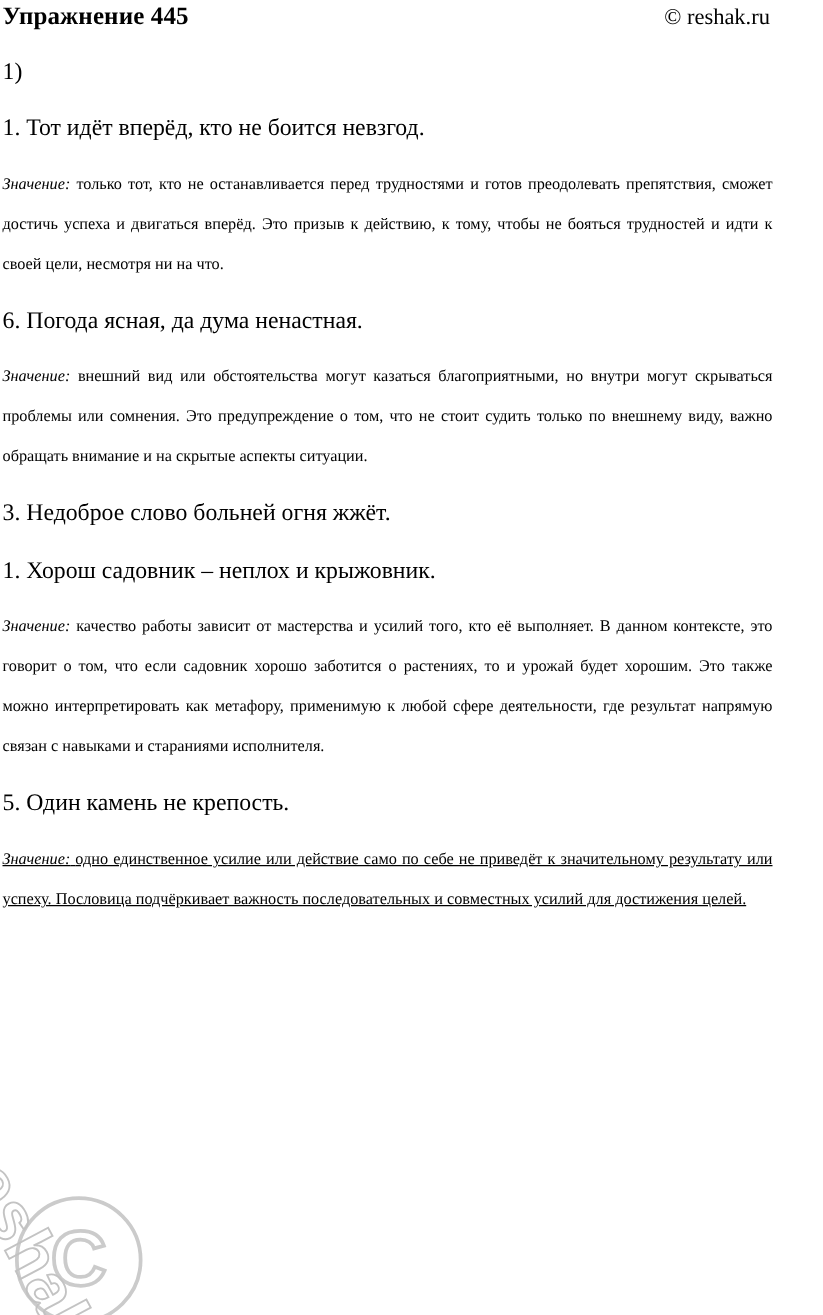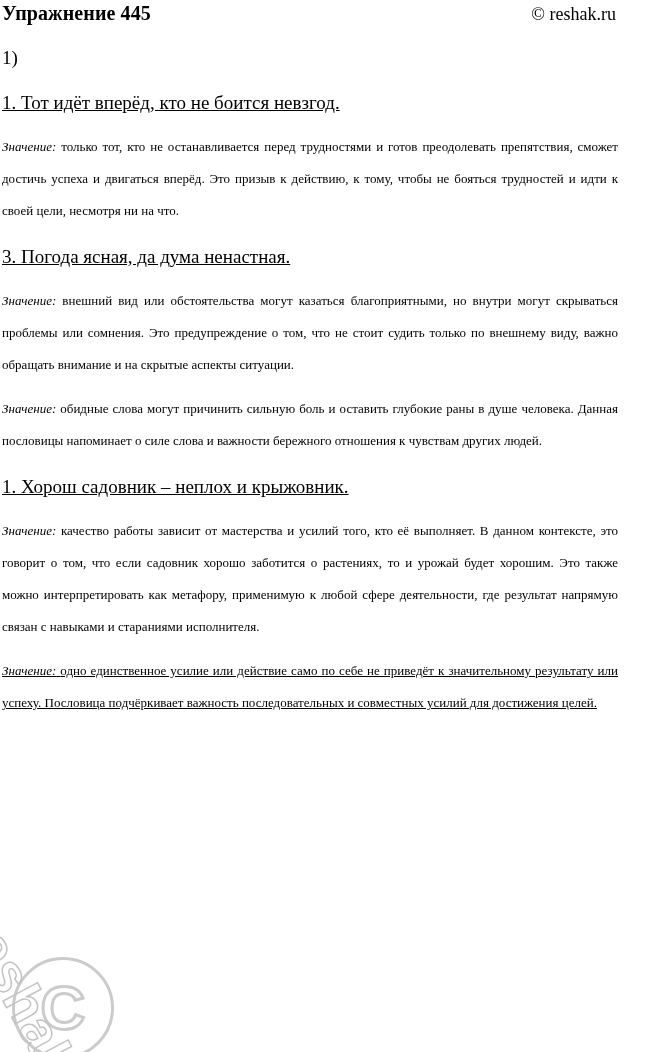--- a/index.html
+++ b/index.html
@@ -55,21 +55,20 @@
     line-height: 30px;
     margin: 12px 0 0 0;
   }
 
   .pslv {
     font-size: 19px;
     line-height: 32px;
     margin: 14px 0 0 0;
     text-align: left;
     white-space: nowrap;
-    text-decoration: underline;
   }
 
   .meaning {
     font-size: 13px;
     line-height: 32px;
     margin: 12px 0 0 0;
     text-align: justify;
     text-justify: inter-word;
     hyphens: none;
   }
@@ -144,23 +143,24 @@
   <div class="header-row">
     <div class="exercise-title">Упражнение 445</div>
     <div class="site-credit">© reshak.ru</div>
   </div>
 
   <div class="part-label">1)</div>
 
   <div class="pslv">1. Тот идёт вперёд, кто не боится невзгод.</div>
   <div class="meaning"><span class="lead">Значение:</span> <span class="jtext">только тот, кто не останавливается перед трудностями и готов преодолевать препятствия, сможет достичь успеха и двигаться вперёд. Это призыв к действию, к тому, чтобы не бояться трудностей и идти к своей цели, несмотря ни на что.</span></div>
 
-  <div class="pslv">3. Погода ясная, да дума ненастная.</div>
+  <div class="pslv">6. Погода ясная, да дума ненастная.</div>
   <div class="meaning"><span class="lead">Значение:</span> <span class="jtext">внешний вид или обстоятельства могут казаться благоприятными, но внутри могут скрываться проблемы или сомнения. Это предупреждение о том, что не стоит судить только по внешнему виду, важно обращать внимание и на скрытые аспекты ситуации.</span></div>
 
-  <div class="meaning"><span class="lead">Значение:</span> <span class="jtext">обидные слова могут причинить сильную боль и оставить глубокие раны в душе человека. Данная пословицы напоминает о силе слова и важности бережного отношения к чувствам других людей.</span></div>
+  <div class="pslv">3. Недоброе слово больней огня жжёт.</div>
 
   <div class="pslv">1. Хорош садовник – неплох и крыжовник.</div>
   <div class="meaning"><span class="lead">Значение:</span> <span class="jtext">качество работы зависит от мастерства и усилий того, кто её выполняет. В данном контексте, это говорит о том, что если садовник хорошо заботится о растениях, то и урожай будет хорошим. Это также можно интерпретировать как метафору, применимую к любой сфере деятельности, где результат напрямую связан с навыками и стараниями исполнителя.</span></div>
 
+  <div class="pslv">5. Один камень не крепость.</div>
   <div class="meaning last-tight"><span class="lead">Значение:</span> <span class="jtext">одно единственное усилие или действие само по себе не приведёт к значительному результату или успеху. Пословица подчёркивает важность последовательных и совместных усилий для достижения целей.</span></div>
 
 </div>
 
 </body></html>

